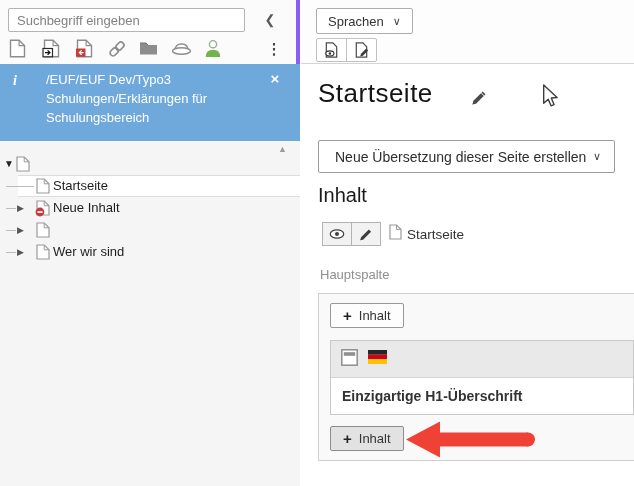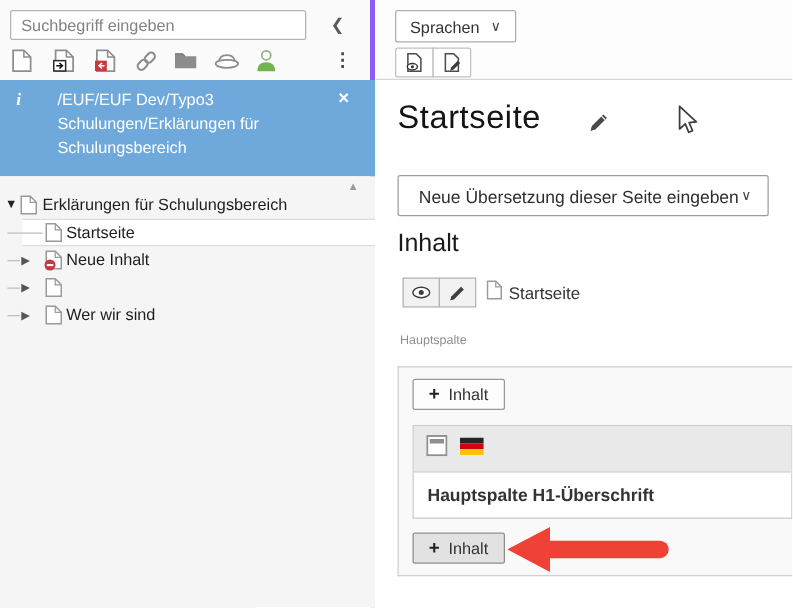--- a/index.html
+++ b/index.html
@@ -47,21 +47,21 @@
   .trans-select{position:absolute;left:17px;top:76px;width:297px;height:33px;box-sizing:border-box;border:1px solid #9c9c9c;border-radius:2px;background:#fff;display:flex;align-items:center;justify-content:space-between;padding:0 13px 0 16px;cursor:pointer;}
   .trans-select .lbl{font-size:14px;color:#2e2e2e;white-space:nowrap;}
 
   .lang-heading{position:absolute;left:17px;top:120px;font-size:20px;color:#1a1a1a;font-weight:400;}
   .ve-group{position:absolute;left:21px;top:158px;display:flex;}
   .ve-btn{width:30px;height:24px;background:#f2f2f2;border:1px solid #b3b3b3;display:flex;align-items:center;justify-content:center;cursor:pointer;box-sizing:border-box;}
   .ve-btn+.ve-btn{margin-left:-1px;}
   .page-ico-inline{position:absolute;left:88px;top:160px;}
   .page-label{position:absolute;left:106px;top:163px;font-size:13.5px;color:#333;}
 
-  .col-header{position:absolute;left:19px;top:203px;font-size:10px;color:#8f8f8f;}
+  .col-header{position:absolute;left:19px;top:203px;font-size:13px;color:#8f8f8f;}
   .col-cell{position:absolute;left:17px;top:229px;width:316px;height:168px;background:#f9f9f9;border:1px solid #cfcfcf;border-right:none;box-sizing:border-box;}
   .add-btn{position:absolute;display:inline-flex;align-items:center;gap:7px;padding:4px 12px;border-radius:2px;font-size:13px;color:#333;cursor:pointer;}
   .add-btn .plus{font-size:15px;font-weight:bold;color:#222;line-height:14px;}
   .add-btn.b1{left:11px;top:9px;background:#fdfdfd;border:1px solid #989898;}
   .add-btn.b2{left:11px;top:132px;background:#e2e2e2;border:1px solid #8d8d8d;}
   .ce-box{position:absolute;left:11px;top:46px;right:0;border:1px solid #c9c9c9;background:#fff;cursor:pointer;}
   .ce-header{height:36px;background:#e9e9e9;border-bottom:1px solid #d4d4d4;display:flex;align-items:center;padding:0 10px;gap:10px;}
   .ce-body{height:36px;display:flex;align-items:center;padding:0 11px;font-size:14px;font-weight:bold;color:#333;}
   .red-arrow{position:absolute;left:85px;top:126px;pointer-events:none;}
 </style>
@@ -135,21 +135,20 @@
       <span class="scroll-up">▲</span>
 
       <div class="tree-row" style="top:12px">
         <span class="tree-arrow exp" style="left:4px">▼</span>
         <span class="tree-ico" style="left:16px">
           <svg width="14" height="16" viewBox="0 0 14 16">
               <path d="M1 1h7.2L13 5.8V15H1z" fill="#fff" stroke="#9a9a9a" stroke-width="1.2"></path>
               <path d="M8.2 1v4.8H13" fill="none" stroke="#9a9a9a" stroke-width="1"></path>
             </svg>
         </span>
-        <span class="tree-label" style="left:34px">Erklärungen für Schulungsbereich</span>
       </div>
 
       <div class="tree-row" style="top:34px">
         <div class="row-sel-bg"></div>
         <span class="stub" style="left:6px;width:28px"></span>
         <span class="tree-ico" style="left:36px">
           <svg width="14" height="16" viewBox="0 0 14 16">
               <path d="M1 1h7.2L13 5.8V15H1z" fill="#fff" stroke="#9a9a9a" stroke-width="1.2"></path>
               <path d="M8.2 1v4.8H13" fill="none" stroke="#9a9a9a" stroke-width="1"></path>
             </svg>
@@ -229,21 +228,21 @@
         </svg>
     </span>
 
     <span class="cursor">
       <svg width="18" height="24" viewBox="0 0 12 19">
           <path d="M1 .8v14.4l3.6-3.2 2.2 5.3 2.4-1-2.2-5.2 4.6-.4z" fill="#fff" stroke="#3c3c3c" stroke-width="1.1" stroke-linejoin="round"></path>
         </svg>
     </span>
 
     <div class="trans-select">
-      <span class="lbl">Neue Übersetzung dieser Seite eingeben</span>
+      <span class="lbl">Neue Übersetzung dieser Seite erstellen</span>
       <span class="chev">∨</span>
     </div>
 
     <h2 class="lang-heading" style="margin:0">Inhalt</h2>
 
     <div class="ve-group">
       <button class="ve-btn">
         <svg width="19" height="14" viewBox="0 0 19 14">
             <ellipse cx="9.5" cy="7" rx="8" ry="5" fill="#fff" stroke="#3f3f3f" stroke-width="1.4"></ellipse>
             <circle cx="9.5" cy="7" r="2.4" fill="#3f3f3f"></circle>
@@ -282,21 +281,21 @@
               </svg>
           </span>
           <span>
             <svg width="19" height="14" viewBox="0 0 19 14">
                 <rect x="0" y="0" width="19" height="4.7" fill="#262626"></rect>
                 <rect x="0" y="4.7" width="19" height="4.6" fill="#d10214"></rect>
                 <rect x="0" y="9.3" width="19" height="4.7" fill="#f8c500"></rect>
               </svg>
           </span>
         </div>
-        <div class="ce-body">Hauptspalte H1-Überschrift</div>
+        <div class="ce-body">Einzigartige H1-Überschrift</div>
       </div>
 
       <button class="add-btn b2">
         <span class="plus">+</span>
         <span>Inhalt</span>
       </button>
 
       <span class="red-arrow">
         <svg width="134" height="40" viewBox="0 0 134 40">
             <circle cx="124" cy="19.5" r="7" fill="#ef4136"></circle>

